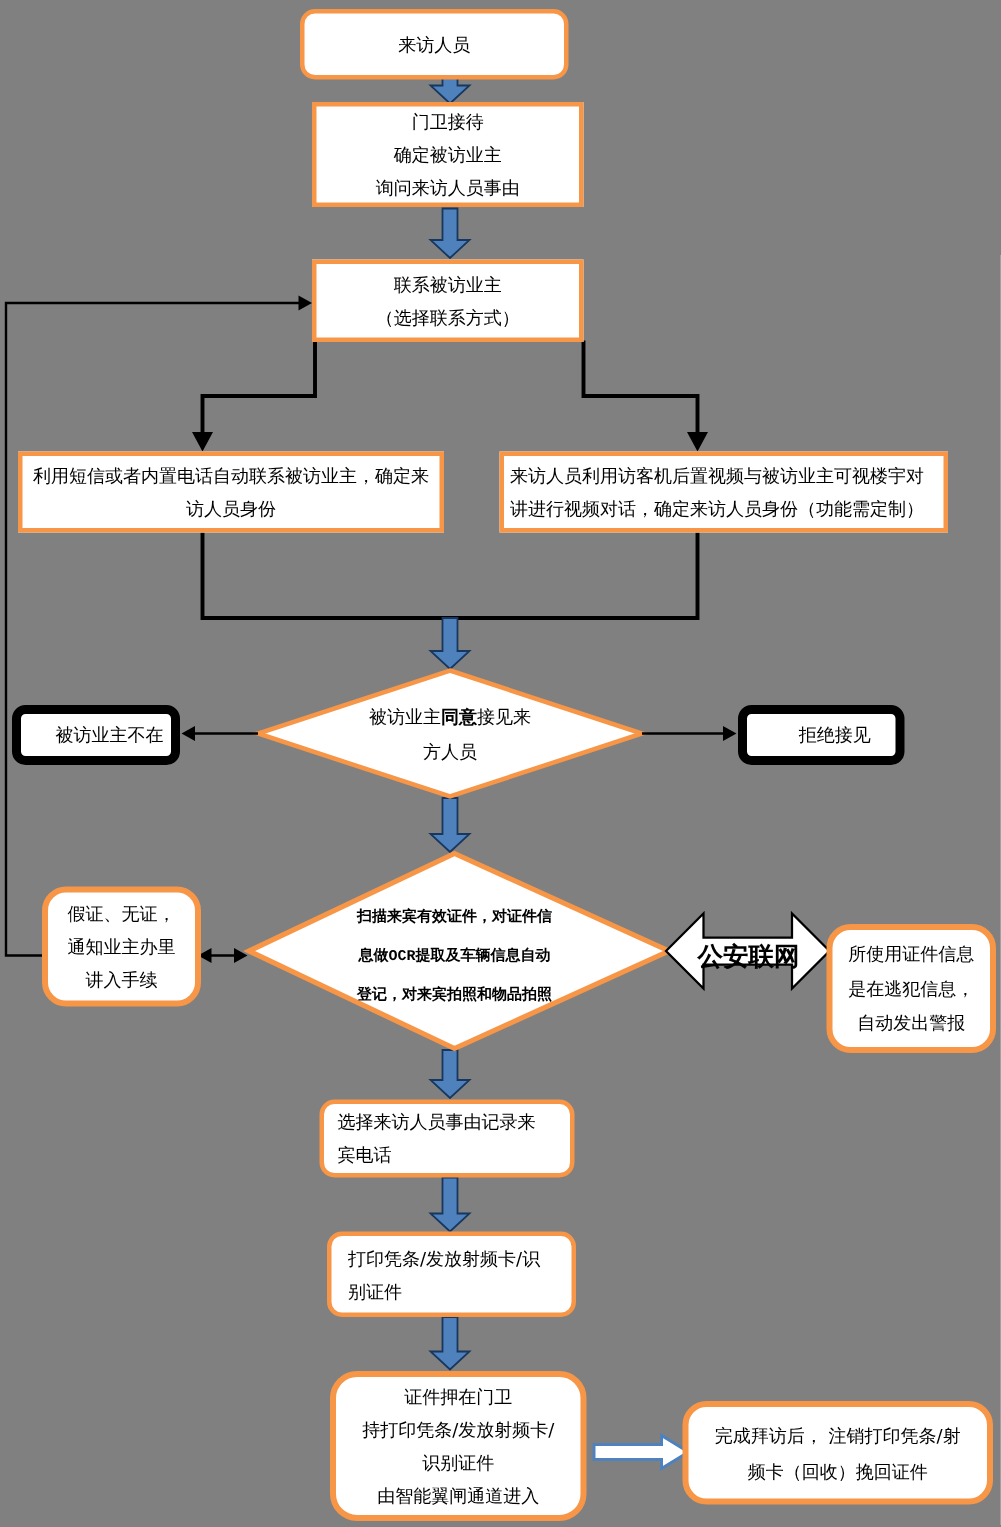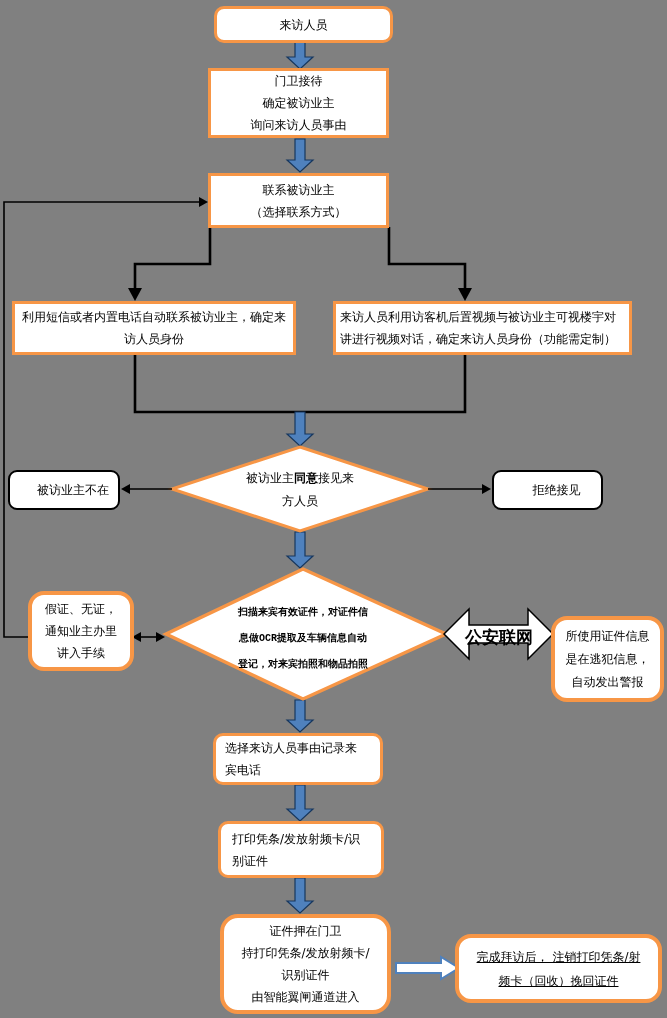--- a/index.html
+++ b/index.html
@@ -9,21 +9,21 @@
   }
   svg.layer { position:absolute; left:0; top:0; z-index:1; }
   .node {
     position:absolute; z-index:2; background:#fff; box-sizing:border-box;
     display:flex; flex-direction:column; justify-content:center; align-items:center;
     font-size:12px; line-height:22px; text-align:center;
   }
   .b-orange { border:3px solid #F79646; }
   .b-orange-thick { border:4px solid #F79646; border-radius:16px; }
   .r10 { border-radius:10px; }
-  .b-black { border:2px solid #000000; border-radius:9px; background:#fff;padding-left:18px; }
+  .b-black { border:6px solid #000000; border-radius:9px; background:#fff;padding-left:18px; }
   .alignleft { align-items:flex-end; text-align:left; }
   .dtext { position:absolute; z-index:3; text-align:center; background:transparent; }
   .ln { width:100%; }
   .nw { white-space:nowrap; }
   .bold { font-weight:bold;font-family:Liberation Mono, monospace; }
 </style>
 </head>
 <body>
 
 <div class="canvas">
@@ -59,21 +59,21 @@
 
     <line x1="137" y1="637" x2="160" y2="637" stroke="#000" stroke-width="1.6"></line>
     <polygon points="141,632 141,642 132,637" fill="#000"></polygon>
     <polygon points="156,632 156,642 165,637" fill="#000"></polygon>
 
     <polygon points="444,634 469,609 469,625 528,625 528,609 553,634 528,659 528,643 469,643 469,659" fill="#fff" stroke="#000" stroke-width="1.5"></polygon>
 
     <polygon points="396,963 441,963 441,957 459,968 441,979 441,973 396,973" fill="#fff" stroke="#4F81BD" stroke-width="2"></polygon>
   </svg>
 
-  <div class="node b-orange r10" style="left:214px;top:6px;width:179px;height:37px;">
+  <div class="node b-orange r10" style="left:200px;top:6px;width:179px;height:47px;">
     <span class="ln">来访人员</span>
   </div>
 
   <div class="node b-orange" style="left:208px;top:68px;width:181px;height:70px;line-height:22px;">
     <div class="ln">门卫接待</div>
     <div class="ln">确定被访业主</div>
     <div class="ln">询问来访人员事由</div>
   </div>
 
   <div class="node b-orange" style="left:208px;top:173px;width:181px;height:55px;">
@@ -134,18 +134,18 @@
     <div class="ln">持打印凭条/发放射频卡/</div>
     <div class="ln">识别证件</div>
     <div class="ln">由智能翼闸通道进入</div>
   </div>
 
   <div class="node b-orange r10 alignleft" style="left:218px;top:821px;width:166px;height:57px;padding:0 11px;">
     <div class="ln">打印凭条/发放射频卡/识</div>
     <div class="ln">别证件</div>
   </div>
 
-  <div class="node b-orange-thick" style="left:455px;top:934px;width:207px;height:69px;line-height:24px;text-decoration:underline;">
+  <div class="node b-orange-thick" style="left:455px;top:934px;width:207px;height:69px;line-height:24px;">
     <div class="ln">完成拜访后， 注销打印凭条/射</div>
     <div class="ln">频卡（回收）挽回证件</div>
   </div>
 
 </div>
 
 </body></html>

